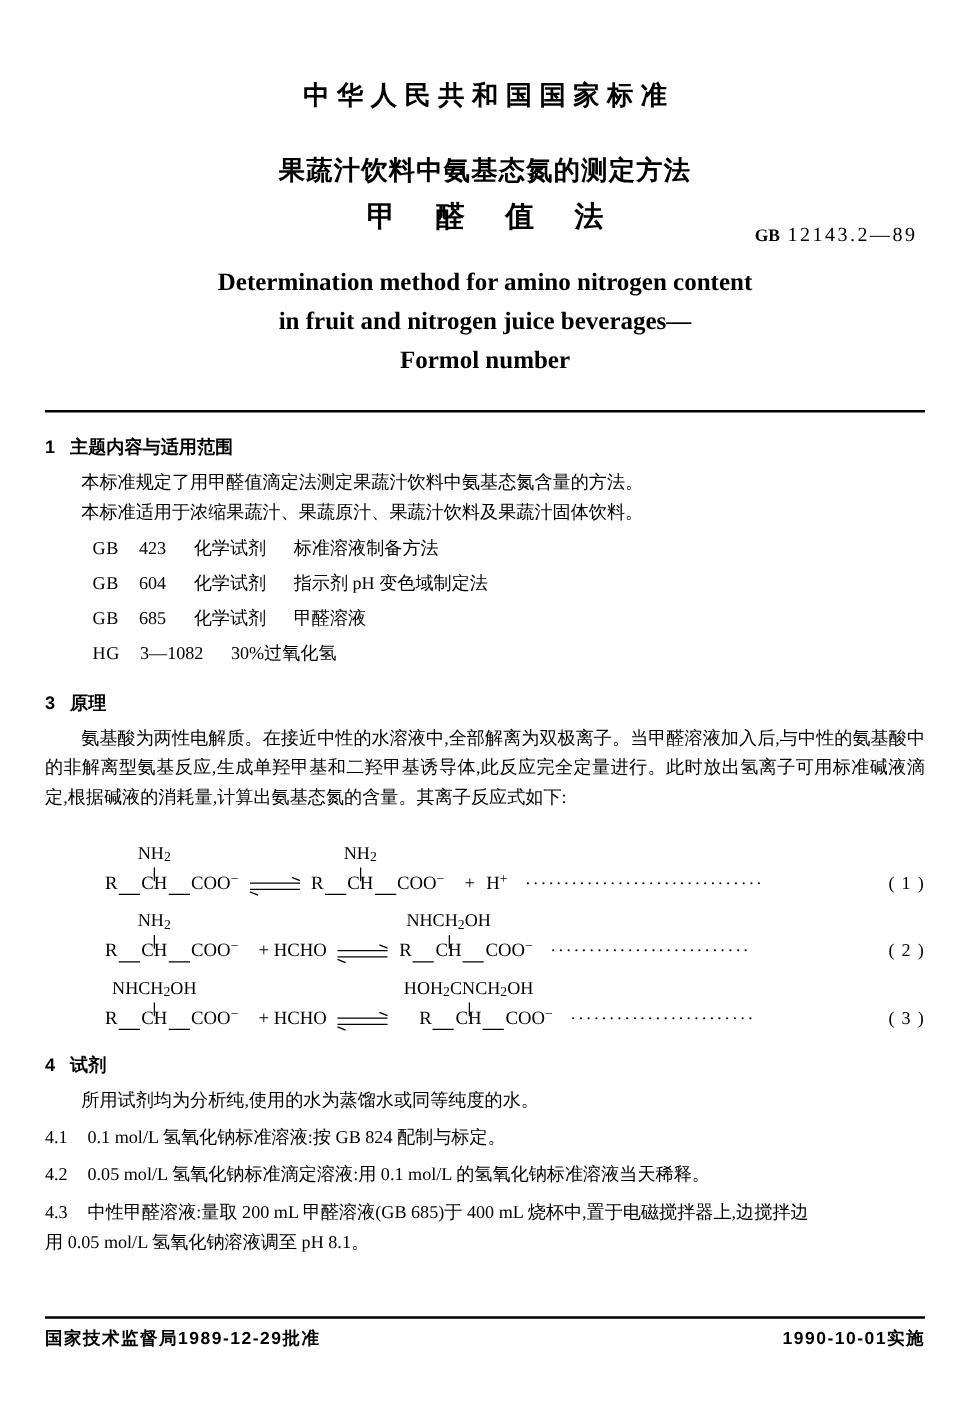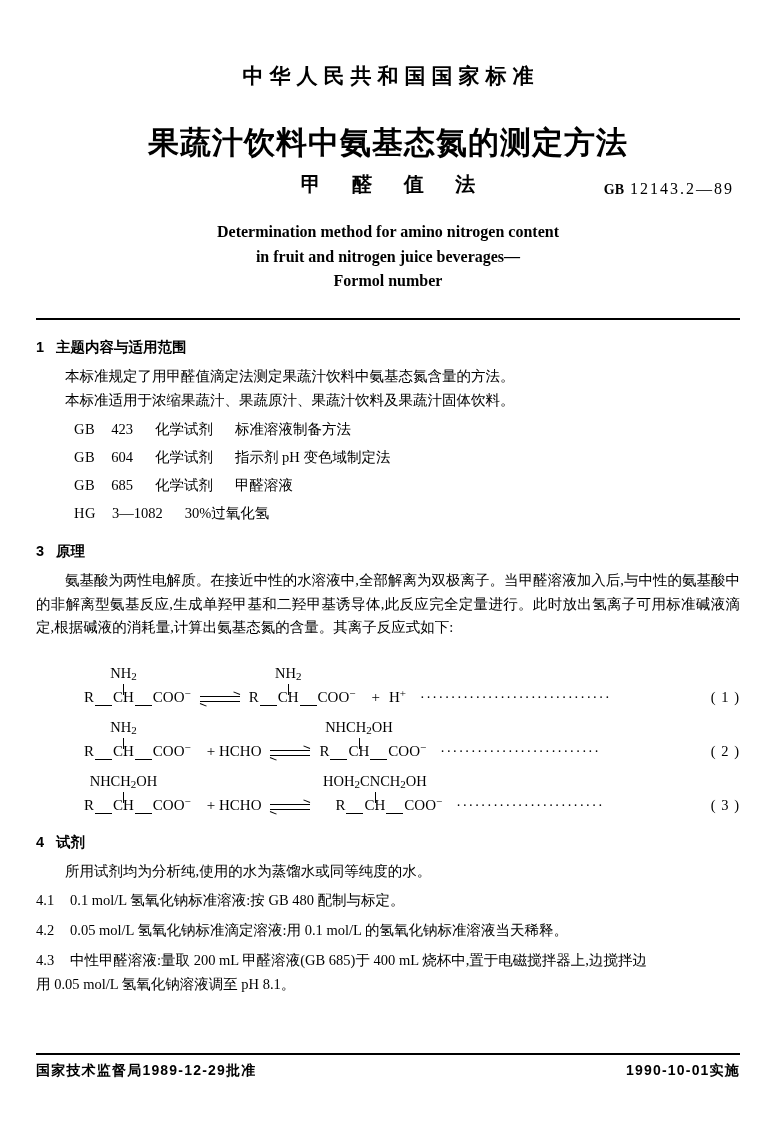--- a/index.html
+++ b/index.html
@@ -32,28 +32,28 @@
     letter-spacing: 6px;
     text-indent: 6px;
   }
   .title-block {
     margin-top: 34px;
     position: relative;
   }
   .doc-title-main {
     font-family: "Liberation Sans", "DejaVu Sans", sans-serif;
     font-weight: bold;
-    font-size: 31px;
+    font-size: 21px;
     letter-spacing: 1px;
     line-height: 1.25;
   }
   .doc-title-sub {
     font-family: "Liberation Sans", "DejaVu Sans", sans-serif;
     font-weight: bold;
-    font-size: 20px;
+    font-size: 23px;
     letter-spacing: 13px;
     text-indent: 13px;
     margin-top: 8px;
   }
   .std-code {
     position: absolute;
     right: 42px;
     top: 56px;
     font-family: Liberation Serif, serif;
     font-size: 16px;
@@ -64,21 +64,21 @@
     font-size: 14px;
     letter-spacing: 0;
     margin-right: 6px;
   }
 
   .english-title {
     margin-top: 22px;
     text-align: center;
     font-family: "Liberation Serif", "DejaVu Serif", serif;
     font-weight: bold;
-    font-size: 16px;
+    font-size: 20px;
     line-height: 1.55;
   }
   .english-title div { white-space: nowrap; }
 
   .rule-top {
     margin: 24px 36px 0 36px;
     border-top: 2px solid #000;
   }
 
   
@@ -378,21 +378,21 @@
         </div>
       </div>
     </div>
 
     <div class="sec-head">
       <span class="num">4</span><span>试剂</span>
     </div>
     <p class="para">所用试剂均为分析纯,使用的水为蒸馏水或同等纯度的水。</p>
 
     <p class="clause">
-      <span class="cno">4.1</span><span>0.1 mol/L 氢氧化钠标准溶液:按 GB 480 配制与标定。</span>
+      <span class="cno">4.1</span><span>0.1 mol/L 氢氧化钠标准溶液:按 GB 824 配制与标定。</span>
     </p>
     <p class="clause">
       <span class="cno">4.2</span><span>0.05 mol/L 氢氧化钠标准滴定溶液:用 0.1 mol/L 的氢氧化钠标准溶液当天稀释。</span>
     </p>
     <p class="clause">
       <span class="cno">4.3</span><span>中性甲醛溶液:量取 200 mL 甲醛溶液(GB 685)于 400 mL 烧杯中,置于电磁搅拌器上,边搅拌边</span>
     </p>
     <p class="clause-cont">用 0.05 mol/L 氢氧化钠溶液调至 pH 8.1。</p>
   </div>
 

